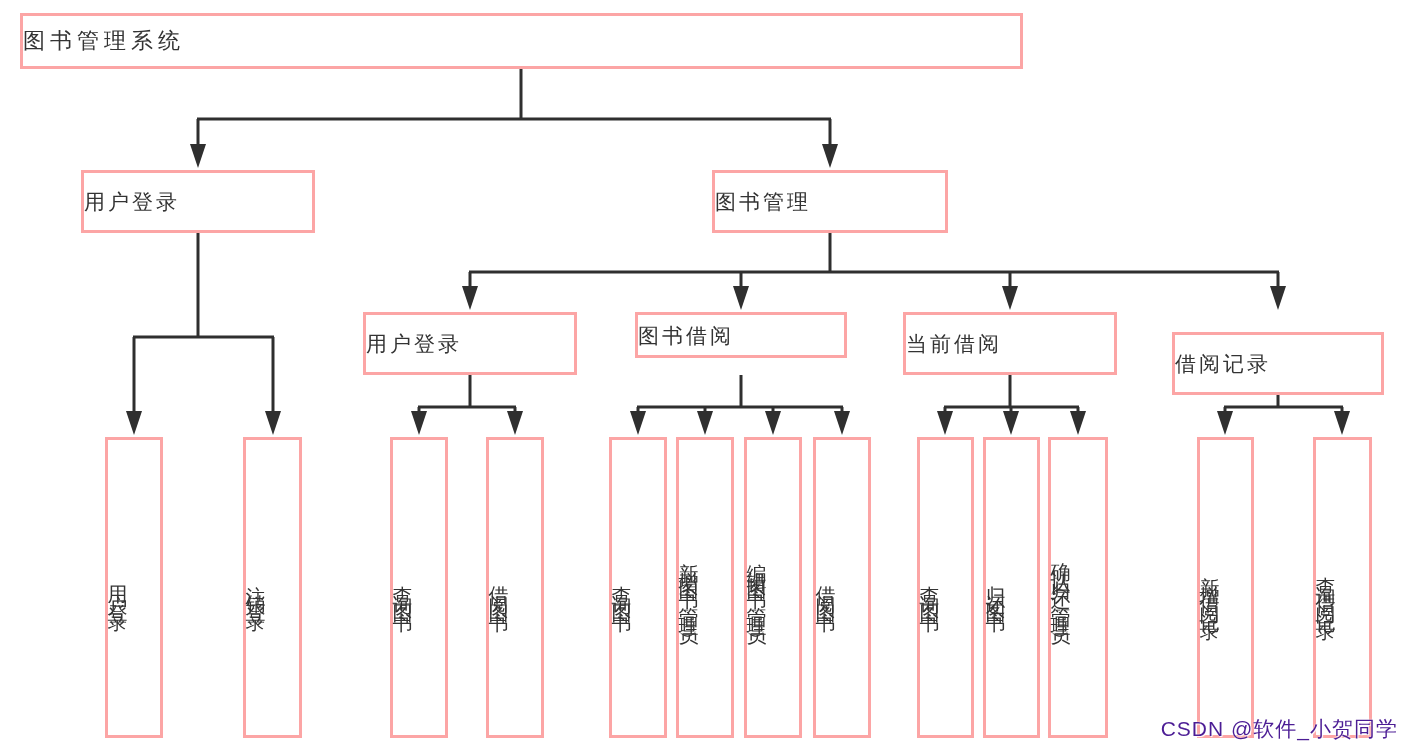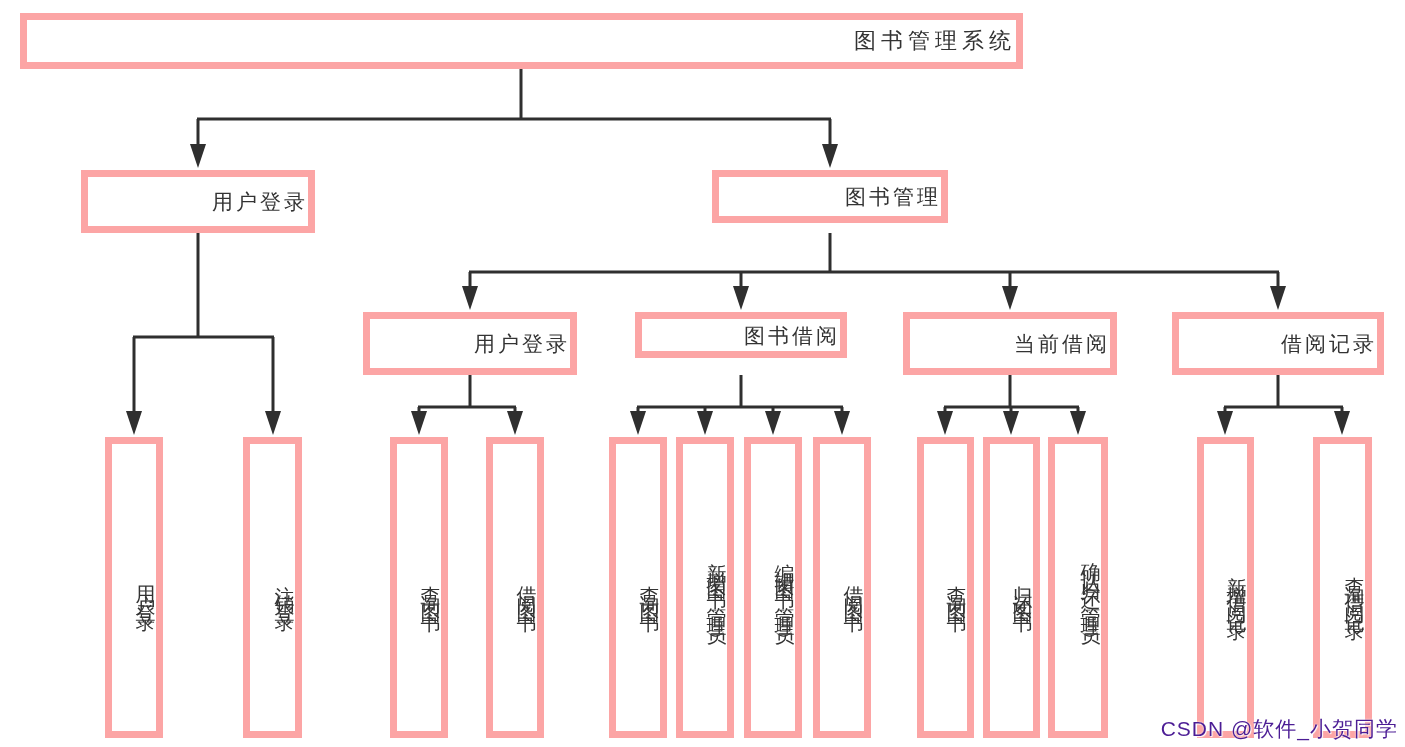--- a/index.html
+++ b/index.html
@@ -9,24 +9,24 @@
     background: #ffffff;
     overflow: hidden;
     font-family: "Liberation Sans", sans-serif;
     color: #333333;
   }
   .stage svg.wires { position: absolute; left: 0; top: 0; }
   .box, .vbox {
     position: absolute;
     box-sizing: border-box;
     background: #ffffff;
-    border: 7px solid #fca5a5;
+    border: 3px solid #fca5a5;
     display: flex;
     align-items: center;
-    justify-content: flex-end;
+    justify-content: flex-start;
   }
   .box .lbl {
     font-size: 21px;
     letter-spacing: 3px;
     line-height: 1;
     white-space: nowrap;
   }
   .box.root .lbl { font-size: 22px; letter-spacing: 5px; }
   .vbox .vlbl {
     writing-mode: vertical-rl;
@@ -121,34 +121,34 @@
     </g>
   </svg>
 
   <div class="box root" style="left:20px;top:13px;width:1003px;height:56px">
     <span class="lbl">图书管理系统</span>
   </div>
 
   <div class="box" style="left:81px;top:170px;width:234px;height:63px">
     <span class="lbl">用户登录</span>
   </div>
-  <div class="box" style="left:712px;top:170px;width:236px;height:53px">
+  <div class="box" style="left:712px;top:170px;width:236px;height:63px">
     <span class="lbl">图书管理</span>
   </div>
 
   <div class="box" style="left:363px;top:312px;width:214px;height:63px">
     <span class="lbl">用户登录</span>
   </div>
   <div class="box" style="left:635px;top:312px;width:212px;height:46px">
     <span class="lbl">图书借阅</span>
   </div>
   <div class="box" style="left:903px;top:312px;width:214px;height:63px">
     <span class="lbl">当前借阅</span>
   </div>
-  <div class="box" style="left:1172px;top:312px;width:212px;height:63px">
+  <div class="box" style="left:1172px;top:332px;width:212px;height:63px">
     <span class="lbl">借阅记录</span>
   </div>
 
   <div class="vbox" style="left:105px;top:437px;width:58px;height:301px">
     <span class="vlbl">用户登录</span>
   </div>
   <div class="vbox" style="left:243px;top:437px;width:59px;height:301px">
     <span class="vlbl">注销登录</span>
   </div>
 

